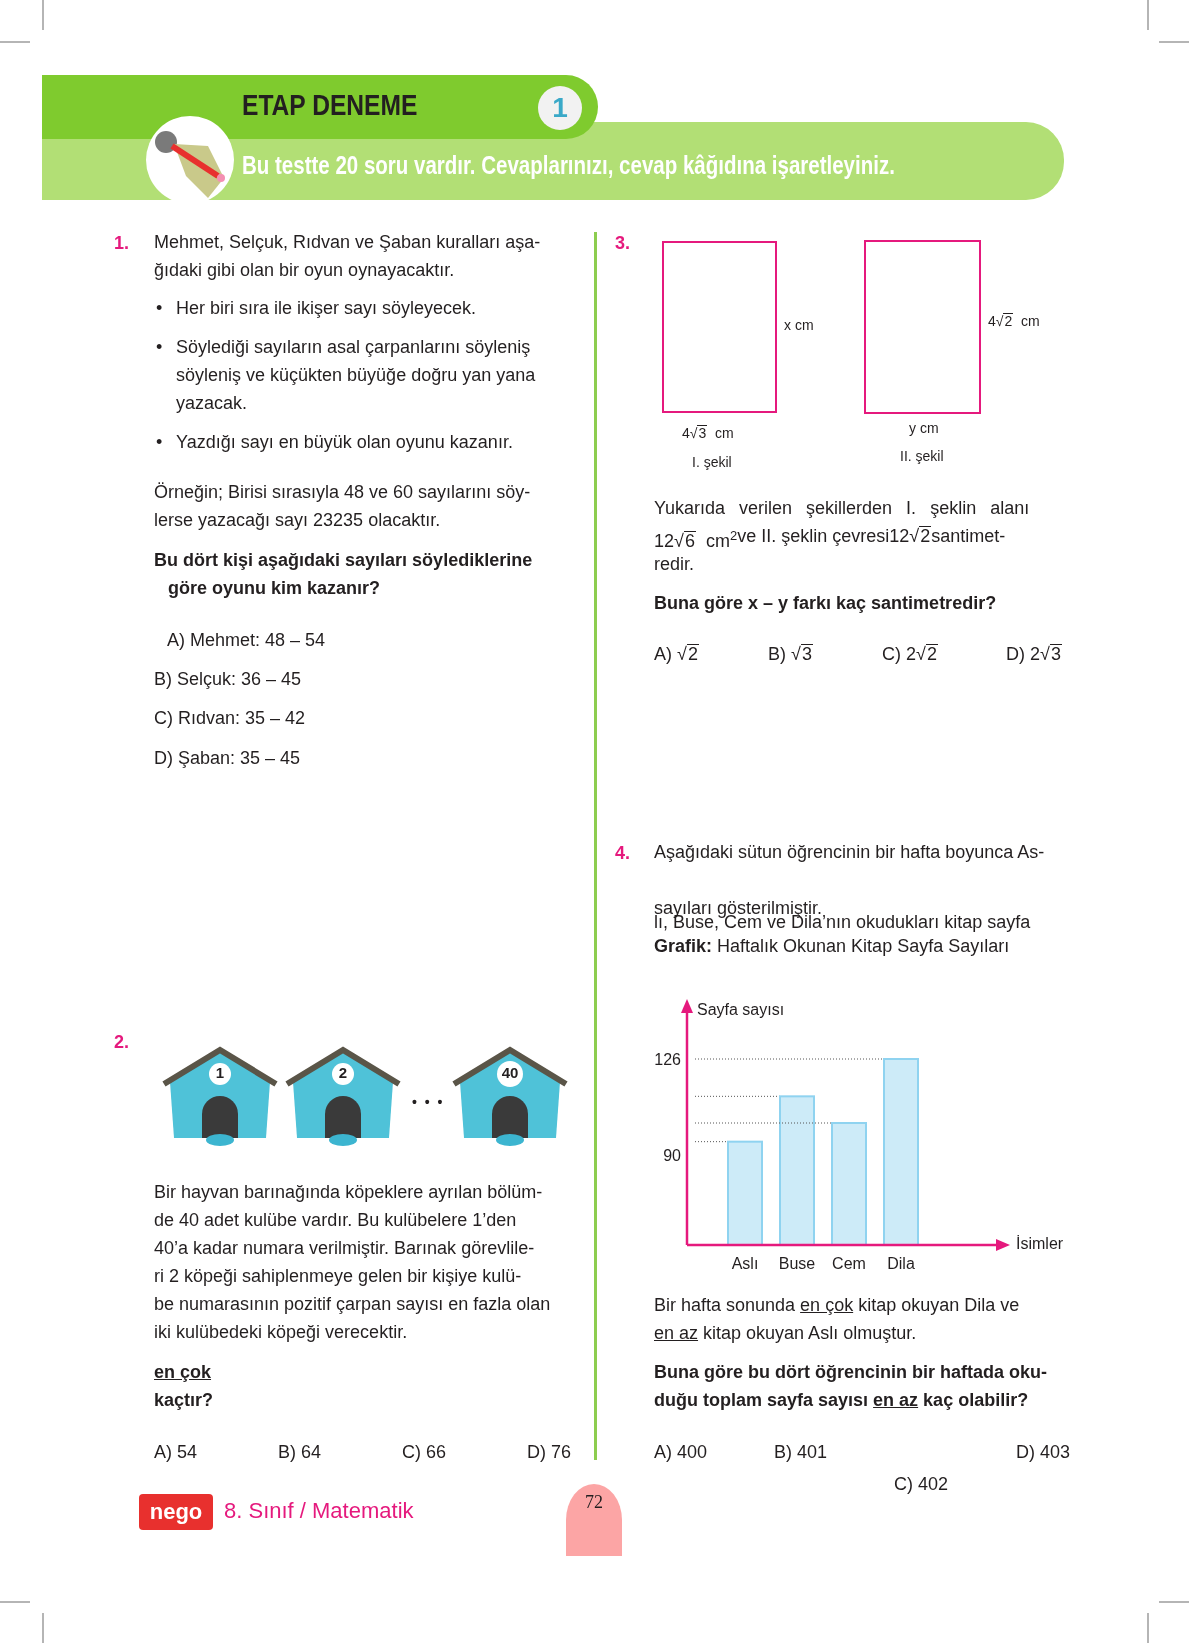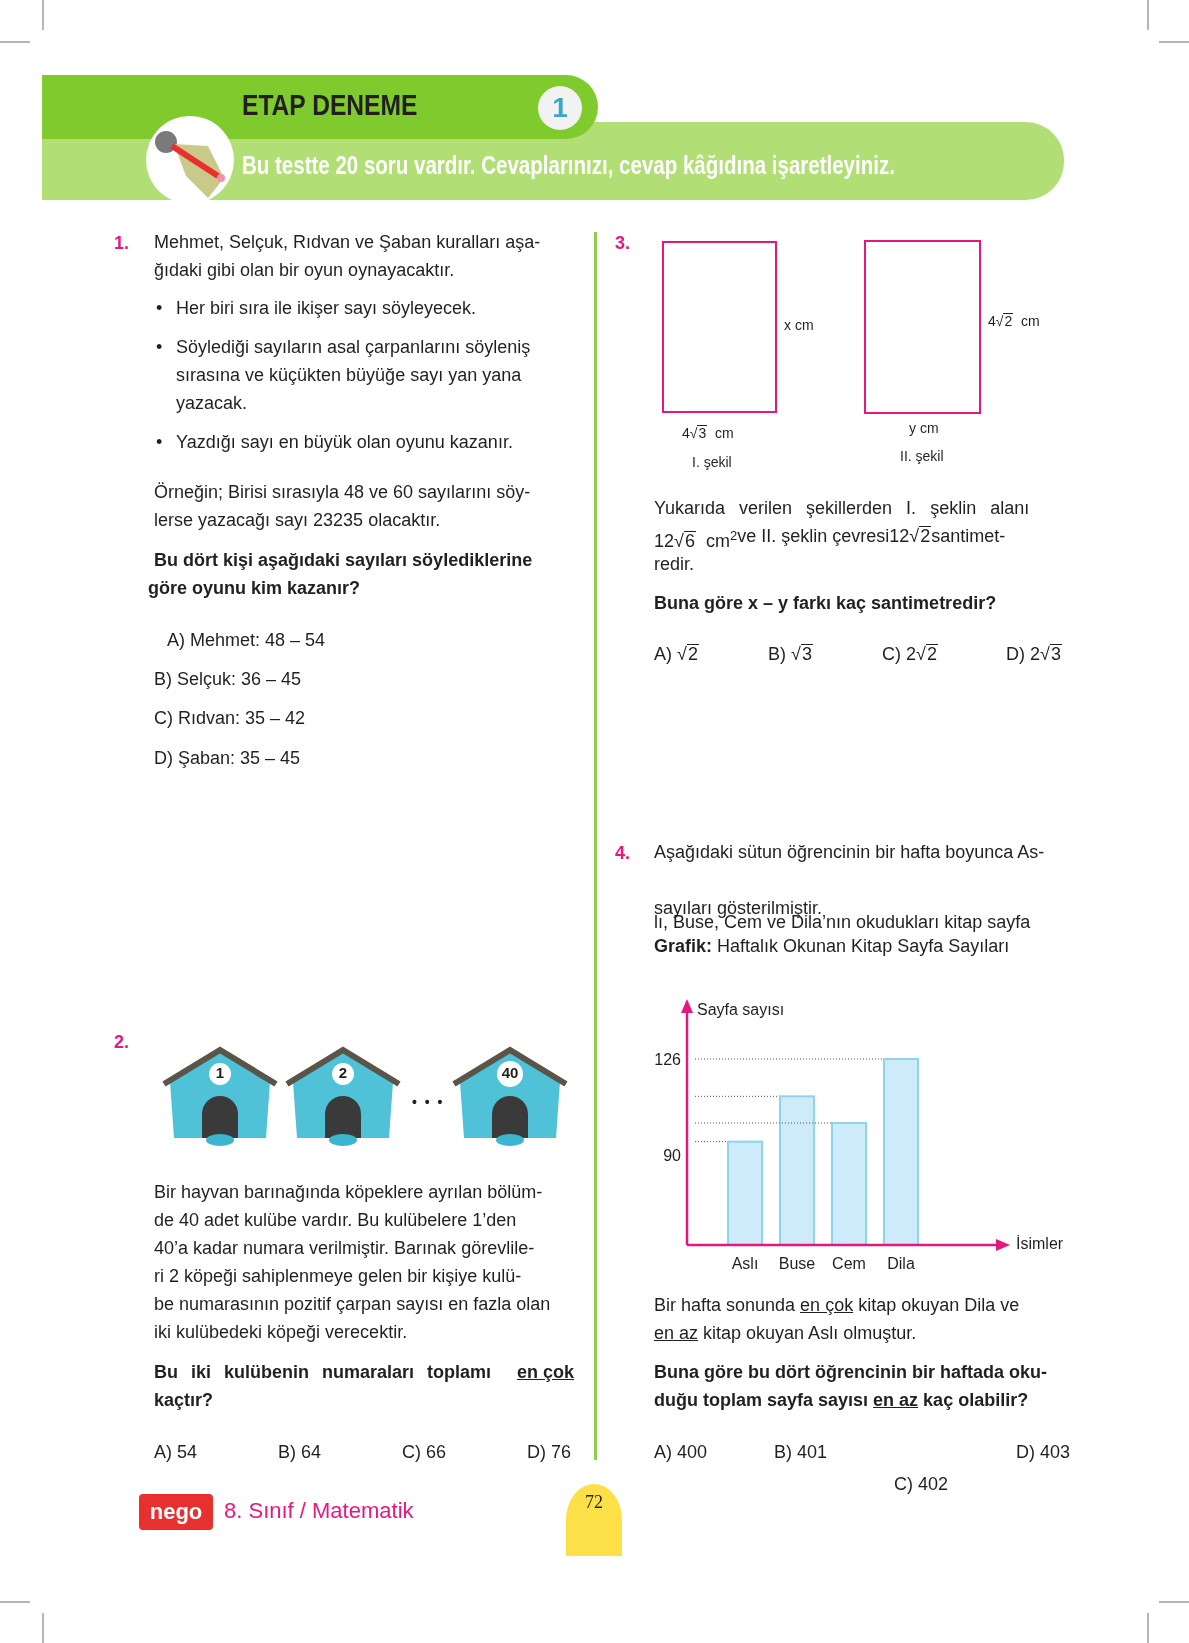--- a/index.html
+++ b/index.html
@@ -19,21 +19,21 @@
   .b{font-weight:bold;}
   .u{text-decoration:underline;}
   .just{text-align:justify;text-align-last:left;}
   .bullet{position:absolute;font-size:18px;line-height:28px;}
   .rect{position:absolute;border:2.5px solid #e5197d;}
   .lbl{position:absolute;font-size:14px;}
   .opt{position:absolute;font-size:18px;}
   .sqrt{display:inline-block;border-top:1px solid #231f20;padding:0 1px;line-height:1;}
   .footer-logo{position:absolute;left:139px;top:1494px;width:74px;height:36px;background:#e8302e;border-radius:4px;color:#fff;font-weight:bold;font-size:22px;text-align:center;line-height:36px;}
   .footer-title{position:absolute;left:224px;top:1498px;font-size:22px;color:#e5197d;}
-  .pagenum{position:absolute;left:566px;top:1484px;width:56px;height:72px;border-radius:50% 50% 0 0;background:#fde047;text-align:center;font-size:18px;font-family:"Liberation Serif",serif;padding-top:8px;box-sizing:border-box;}
+  .pagenum{position:absolute;left:566px;top:1484px;width:56px;height:72px;border-radius:50% 50% 0 0;background:#fca5a5;text-align:center;font-size:18px;font-family:"Liberation Serif",serif;padding-top:8px;box-sizing:border-box;}
 </style>
 </head>
 <body>
 
 <div class="crop" style="left:42px;top:0;width:2px;height:30px;"></div>
 <div class="crop" style="left:0;top:41px;width:30px;height:2px;"></div>
 <div class="crop" style="left:1147px;top:0;width:2px;height:30px;"></div>
 <div class="crop" style="left:1159px;top:41px;width:30px;height:2px;"></div>
 <div class="crop" style="left:42px;top:1613px;width:2px;height:30px;"></div>
 <div class="crop" style="left:0;top:1601px;width:30px;height:2px;"></div>
@@ -57,29 +57,29 @@
 <div class="divider"></div>
 
 <div class="qnum" style="left:114px;top:233px;">1.</div>
 <div class="txt" style="left:154px;top:228px;">Mehmet, Selçuk, Rıdvan ve Şaban kuralları aşa-</div>
 <div class="txt" style="left:154px;top:256px;">ğıdaki gibi olan bir oyun oynayacaktır.</div>
 
 <div class="bullet" style="left:156px;top:294px;">•</div>
 <div class="txt" style="left:176px;top:294px;">Her biri sıra ile ikişer sayı söyleyecek.</div>
 <div class="bullet" style="left:156px;top:333px;">•</div>
 <div class="txt" style="left:176px;top:333px;">Söylediği sayıların asal çarpanlarını söyleniş</div>
-<div class="txt" style="left:176px;top:361px;">sırasına ve küçükten büyüğe sayı yan yana</div>
+<div class="txt" style="left:176px;top:361px;">söyleniş ve küçükten büyüğe doğru yan yana</div>
 <div class="txt" style="left:176px;top:389px;">yazacak.</div>
 <div class="bullet" style="left:156px;top:428px;">•</div>
 <div class="txt" style="left:176px;top:428px;">Yazdığı sayı en büyük olan oyunu kazanır.</div>
 
 <div class="txt" style="left:154px;top:478px;">Örneğin; Birisi sırasıyla 48 ve 60 sayılarını söy-</div>
 <div class="txt" style="left:154px;top:506px;">lerse yazacağı sayı 23235 olacaktır.</div>
 <div class="txt b" style="left:154px;top:546px;">Bu dört kişi aşağıdaki sayıları söylediklerine</div>
-<div class="txt b" style="left:148px;top:574px;">göre oyunu kim kazanır?</div>
+<div class="txt b" style="left:168px;top:574px;">göre oyunu kim kazanır?</div>
 
 <div class="opt" style="left:154px;top:630px;margin-left:13px;">A) Mehmet: 48 – 54</div>
 <div class="opt" style="left:154px;top:669px;">B) Selçuk: 36 – 45</div>
 <div class="opt" style="left:154px;top:708px;">C) Rıdvan: 35 – 42</div>
 <div class="opt" style="left:154px;top:748px;">D) Şaban: 35 – 45</div>
 
 <div class="qnum" style="left:114px;top:1032px;">2.</div>
 <div class="abs" style="left:158px;top:1040px;width:420px;height:108px;">
   <svg width="420" height="108" viewBox="0 0 420 108">
     <g>
@@ -110,21 +110,20 @@
 <div class="abs b" style="left:497px;top:1064px;font-size:15px;width:26px;text-align:center;">40</div>
 <div class="abs b" style="left:412px;top:1094px;font-size:14px;letter-spacing:2px;">• • •</div>
 
 <div class="txt just" style="left:154px;top:1178px;width:420px;">Bir hayvan barınağında köpeklere ayrılan bölüm-</div>
 <div class="txt just" style="left:154px;top:1206px;width:420px;">de 40 adet kulübe vardır. Bu kulübelere 1’den</div>
 <div class="txt just" style="left:154px;top:1234px;width:420px;">40’a kadar numara verilmiştir. Barınak görevlile-</div>
 <div class="txt just" style="left:154px;top:1262px;width:420px;">ri 2 köpeği sahiplenmeye gelen bir kişiye kulü-</div>
 <div class="txt just" style="left:154px;top:1290px;width:420px;">be numarasının pozitif çarpan sayısı en fazla olan</div>
 <div class="txt" style="left:154px;top:1318px;">iki kulübedeki köpeği verecektir.</div>
 <div class="txt b" style="left:154px;top:1358px;width:420px;display:flex;justify-content:space-between;">
-  <span style="word-spacing:8px;">Bu iki kulübenin numaraları toplamı </span>
     <span class="u">en çok</span>
 </div>
 <div class="txt b" style="left:154px;top:1386px;">kaçtır?</div>
 
 <div class="opt" style="left:154px;top:1442px;">A) 54</div>
 <div class="opt" style="left:278px;top:1442px;">B) 64</div>
 <div class="opt" style="left:402px;top:1442px;">C) 66</div>
 <div class="opt" style="left:527px;top:1442px;">D) 76</div>
 
 <div class="qnum" style="left:615px;top:233px;">3.</div>

